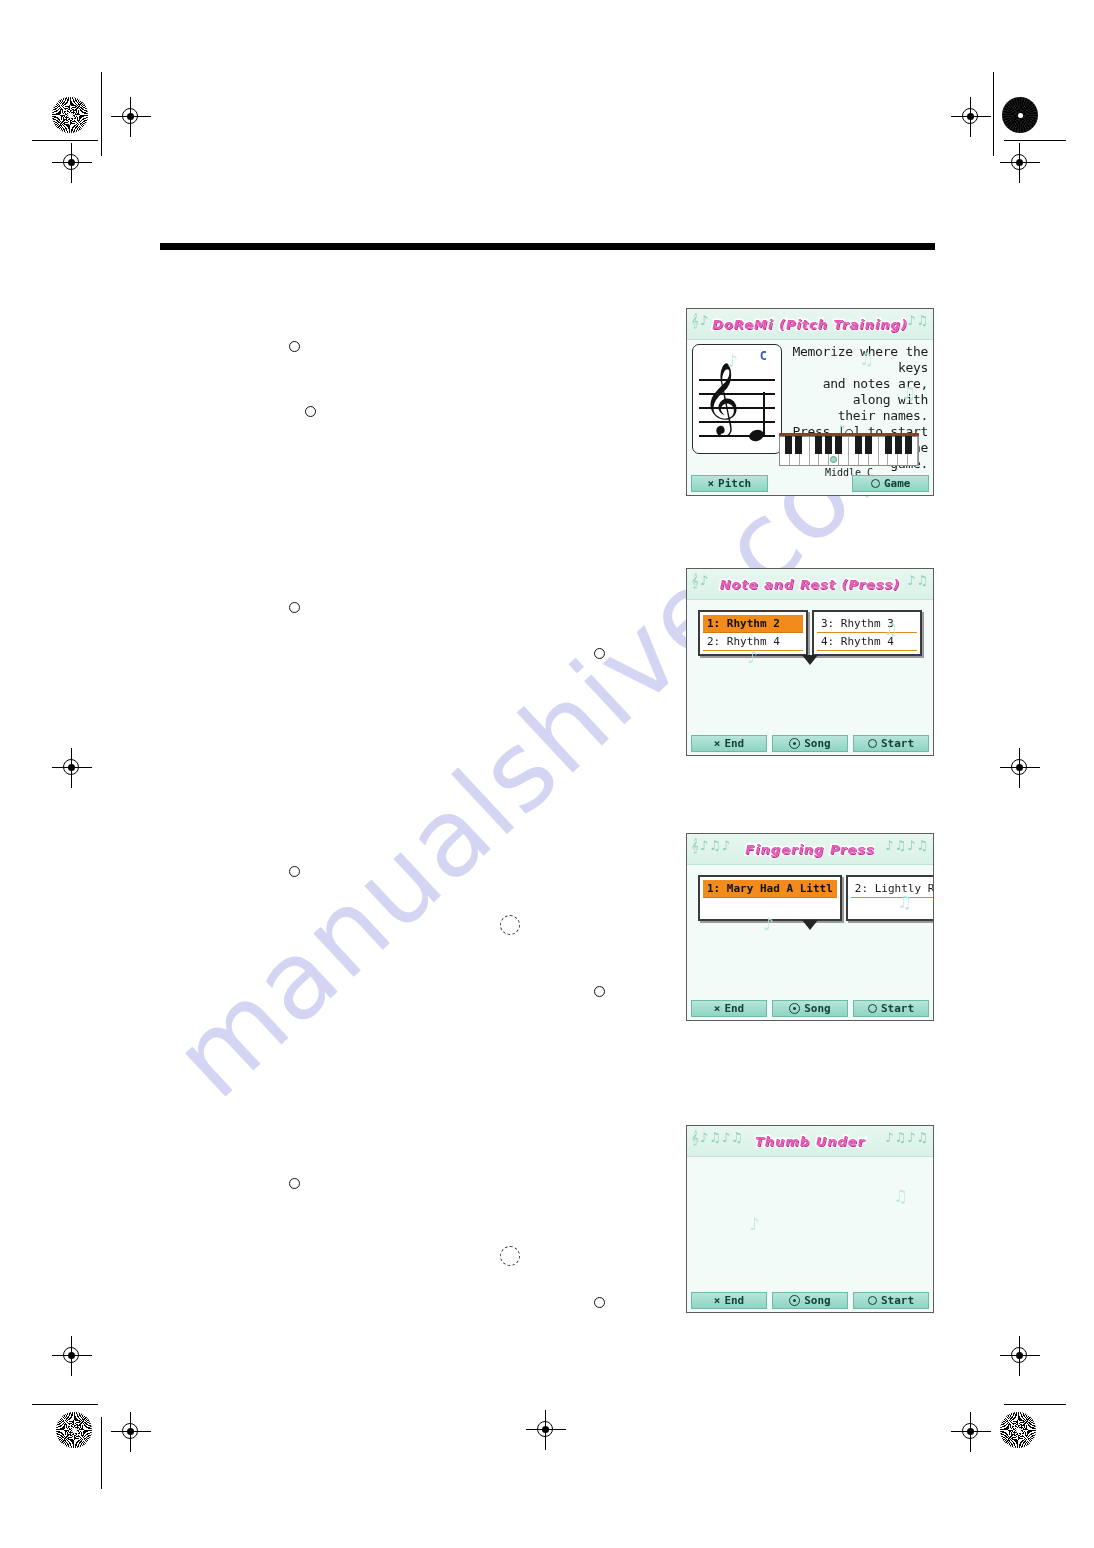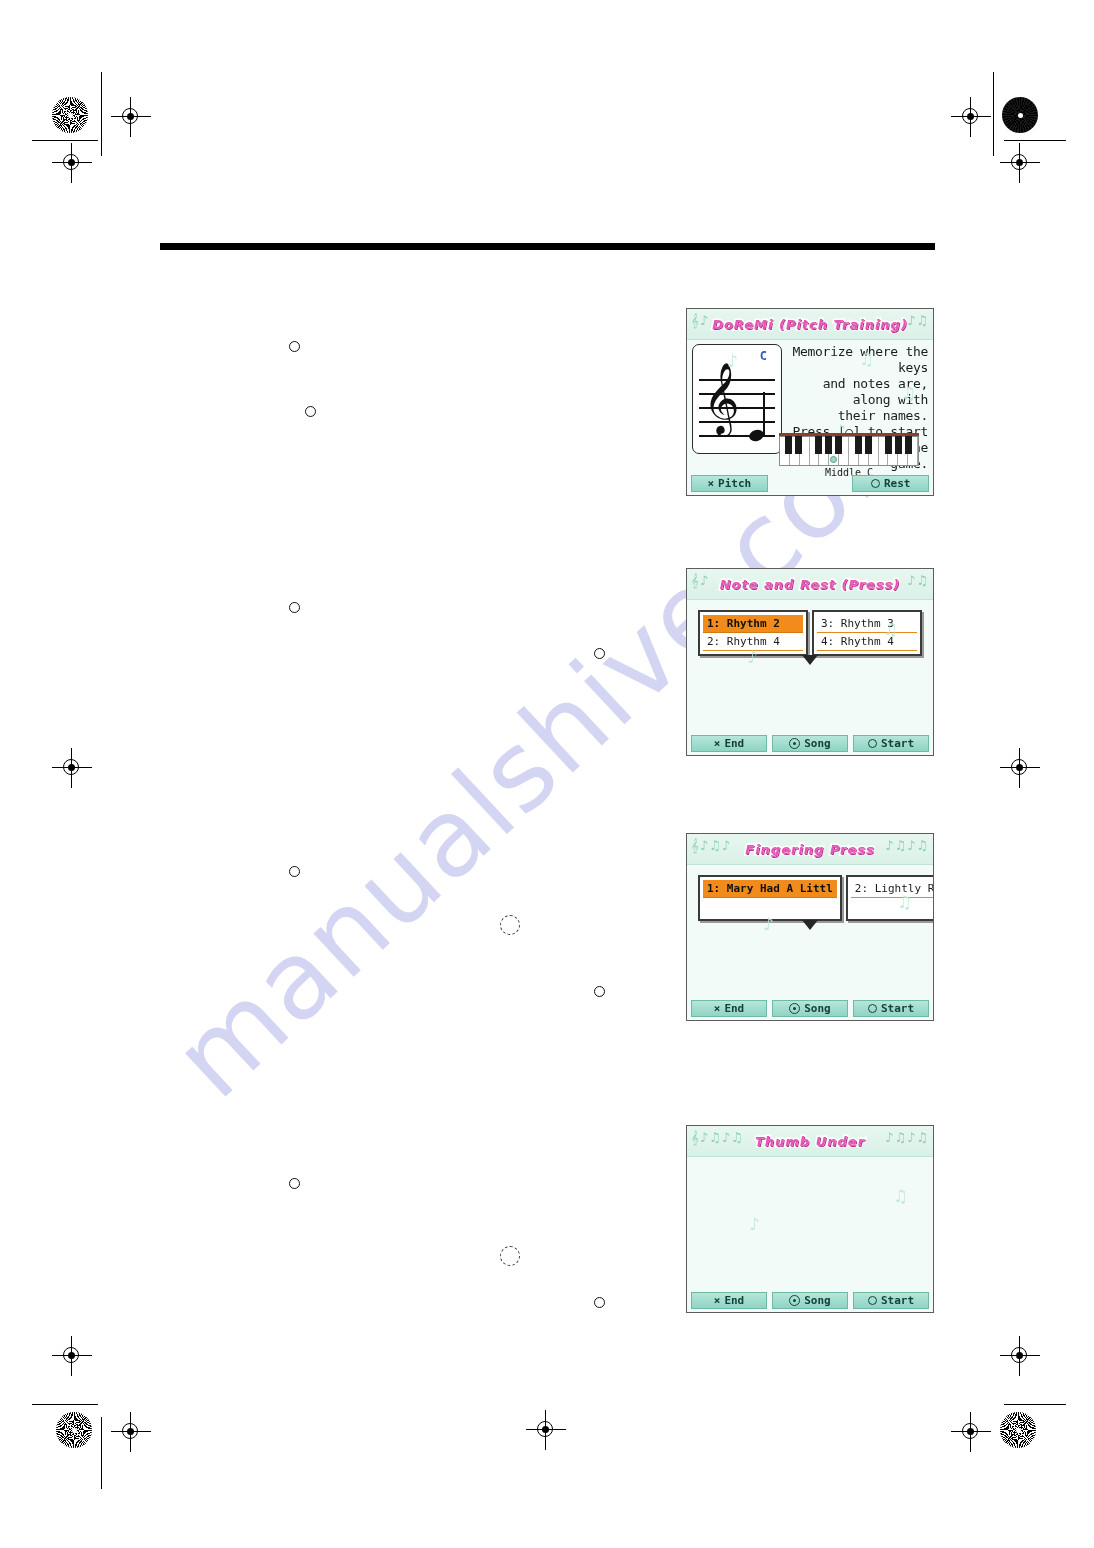--- a/index.html
+++ b/index.html
@@ -606,21 +606,21 @@
     <div class="kb-caption">Middle C</div>
 
     <div class="btn-bar">
       <div class="lcd-btn">
         <span class="ic">×</span>
         <span>Pitch</span>
       </div>
       <div class="lcd-btn spacer"></div>
       <div class="lcd-btn">
         <span class="ic-circle"></span>
-        <span>Rest</span>
+        <span>Game</span>
       </div>
     </div>
   </div>
 
   <div class="lcd" style="left:686px; top:568px; width:248px; height:188px;">
     <div class="lcd-title">
       <span class="notes-left">𝄞♪</span>
       <span class="ttl">Note and Rest (Press)</span>
       <span class="notes-right">♪♫</span>
     </div>

